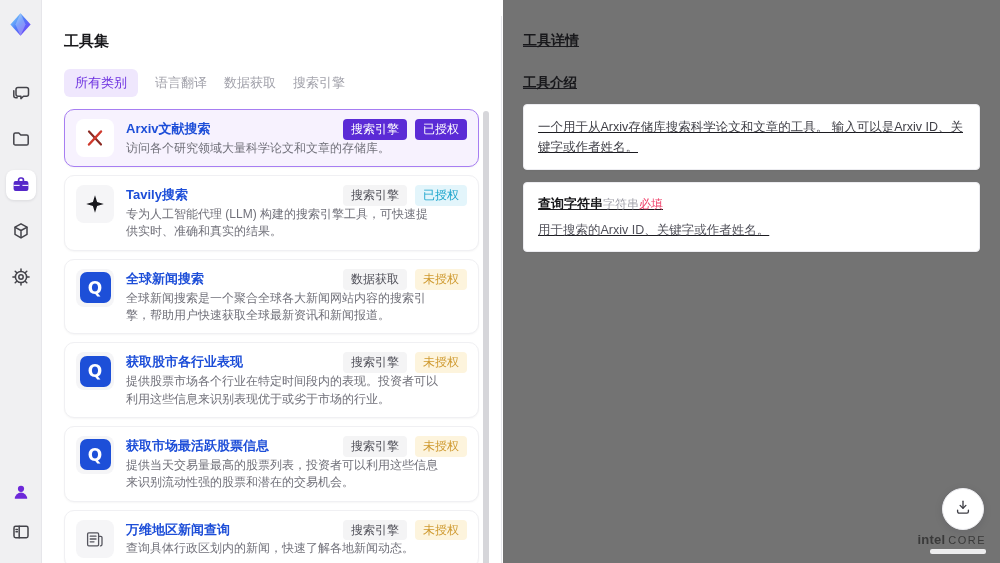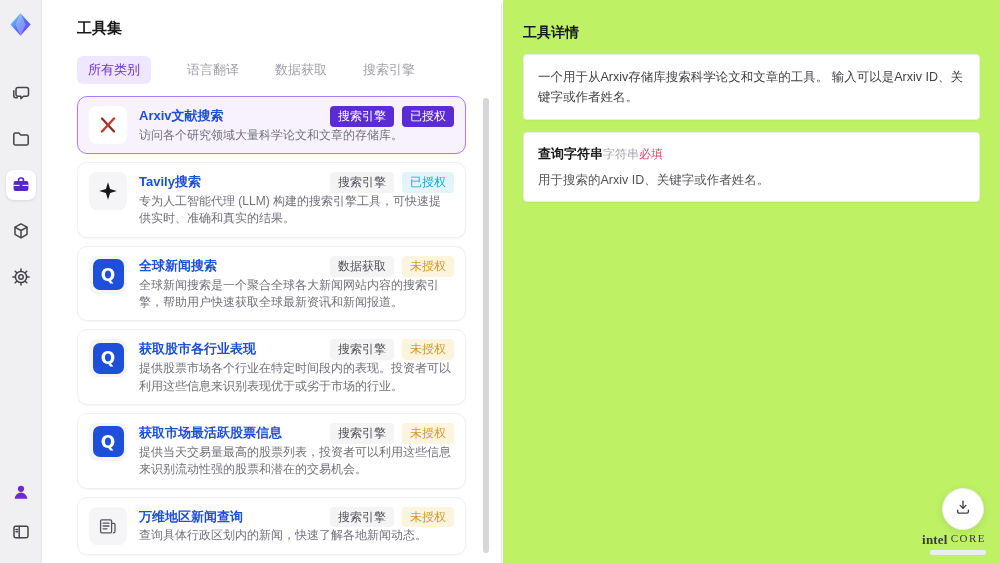--- a/index.html
+++ b/index.html
@@ -33,25 +33,25 @@
   .rail-item{
     width:30px;height:30px;border-radius:8px;
     display:flex;align-items:center;justify-content:center;
     color:#3f3f46;cursor:pointer;
   }
   .rail-item.active{background:#fff;box-shadow:0 1px 3px rgba(20,20,40,.10);}
   .rail-bottom{margin-top:auto;margin-bottom:16px;display:flex;flex-direction:column;gap:10px;align-items:center;}
   .rail svg{display:block;}
   
   .list-panel{
-    position:absolute;left:42px;top:3px;bottom:0;width:460px;
-    border-right:1px solid #e8e8ec;padding:0 35px;overflow:hidden;
+    position:absolute;left:42px;top:16px;bottom:0;width:460px;
+    border-right:1px solid #e8e8ec;padding:0 22px;overflow:hidden;
   }
   .panel-title{margin-top:16px;font-size:15px;font-weight:bold;color:#18181b;}
-  .tabs{margin-top:18px;display:flex;gap:36px;align-items:center;font-size:13px;color:#a1a1aa;}
+  .tabs{margin-top:18px;display:flex;gap:17px;align-items:center;font-size:13px;color:#a1a1aa;}
   .tab{cursor:pointer;white-space:nowrap;}
   .tab.active{background:var(--accent-soft-bg);color:var(--accent-soft-text);padding:5px 11px;border-radius:6px;}
   .tool-list{margin-top:12px;}
   .card{
     display:flex;gap:12px;padding:9px 11px;margin-bottom:8px;
     border:1px solid #f0f0f3;border-radius:10px;background:#fff;
     box-shadow:0 1px 2px rgba(18,18,26,.04);cursor:pointer;position:relative;
   }
   .card.selected{border:1.5px solid var(--selected-border);background:var(--selected-bg);}
   .card-icon{
@@ -73,41 +73,41 @@
   .badge.category{background:#f4f4f5;color:#52525b;}
   .badge.authorized{background:var(--authorized-bg);color:var(--authorized-text);}
   .badge.unauthorized{background:var(--unauthorized-bg);color:var(--unauthorized-text);}
   .card.selected .badge{background:var(--accent);color:#fff;}
   .card-desc{font-size:12px;color:#71717a;line-height:1.45;max-width:312px;}
   .scroll-thumb{
     position:absolute;right:12px;top:95px;width:6px;height:455px;
     background:#d6d6da;border-radius:3px;
   }
   
-  .detail-panel{position:absolute;left:503px;right:0;top:0;bottom:0;padding:24px 20px;background:#bef264;}
+  .detail-panel{position:absolute;left:503px;right:0;top:0;bottom:0;padding:32px 20px;background:#737373;text-decoration:underline;}
   .detail-title{font-size:14px;font-weight:bold;color:#18181b;}
   .section-heading{margin-top:24px;font-size:13.5px;font-weight:bold;color:#18181b;}
   .info-box{
     margin-top:12px;border:1px solid #ececf0;border-radius:4px;background:#fff;
     padding:12px 14px;box-shadow:0 1px 2px rgba(18,18,26,.03);
   }
   .intro-text{font-size:12.5px;color:#3f3f46;line-height:1.6;}
   .param-head{display:flex;align-items:baseline;}
   .param-name{font-size:13px;font-weight:bold;color:#18181b;}
   .param-type{font-size:12px;color:#a1a1aa;}
   .param-required{font-size:12px;color:#f0426b;text-align:right;}
   .param-desc{margin-top:9px;font-size:12.5px;color:#52525b;}
   
   .fab{
     position:absolute;right:16px;top:488px;width:42px;height:42px;border-radius:50%;
     background:#fff;border:1px solid #ececf0;box-shadow:0 2px 8px rgba(20,20,40,.10);
     display:flex;align-items:center;justify-content:center;cursor:pointer;color:#3f3f46;
   }
   .intel{position:absolute;right:14px;top:532px;text-align:right;}
-  .intel-row{display:flex;align-items:flex-start;gap:3px;color:#3a3a3a;font-family:Liberation Serif, serif;}
+  .intel-row{display:flex;align-items:center;gap:3px;color:#3a3a3a;}
   .intel-word{font-size:13px;font-weight:bold;letter-spacing:.2px;}
   .intel-core{font-size:11px;letter-spacing:1.5px;font-weight:400;}
   .intel-sub{margin-top:2px;margin-left:auto;width:56px;height:5px;border-radius:2px;background:#ededee;}
 </style>
 </head>
 <body>
 
 <div class="rail">
   <div class="logo">
     <svg width="27" height="27" viewBox="0 0 24 24">
@@ -284,20 +284,21 @@
       </div>
       <div class="card-desc">查询具体行政区划内的新闻，快速了解各地新闻动态。</div>
     </div>
   </div>
 </div>
   <div class="scroll-thumb"></div>
 </div>
 
 <div class="detail-panel">
   <div class="detail-title">工具详情</div>
+  <div class="section-heading">工具介绍</div>
   <div class="info-box">
     <div class="intro-text">一个用于从Arxiv存储库搜索科学论文和文章的工具。 输入可以是Arxiv ID、关键字或作者姓名。</div>
   </div>
   <div class="info-box">
     <div class="param-head">
       <span class="param-name">查询字符串</span>
       <span class="param-type">字符串</span>
       <span class="param-required">必填</span>
     </div>
     <div class="param-desc">用于搜索的Arxiv ID、关键字或作者姓名。</div>

